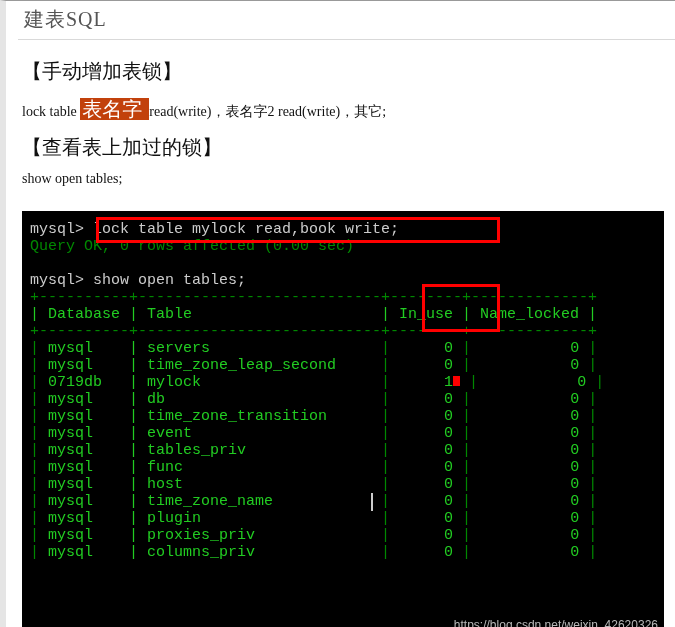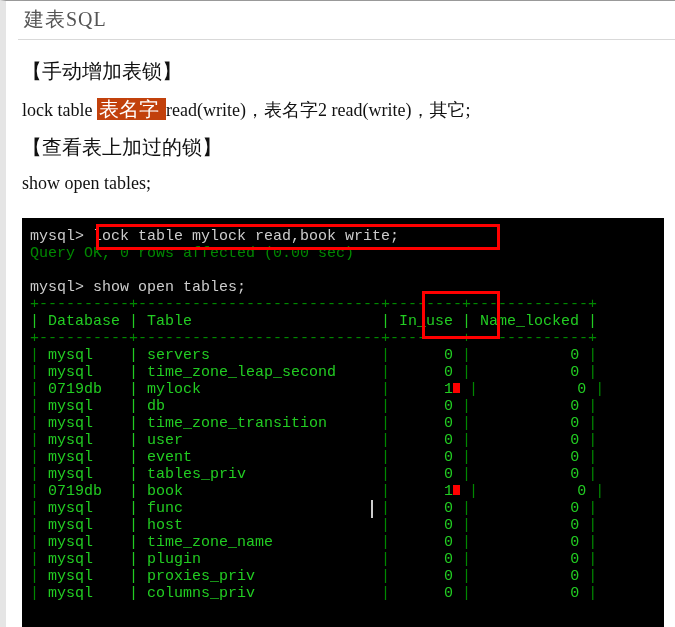--- a/index.html
+++ b/index.html
@@ -26,21 +26,21 @@
   }
   .content {
     padding: 12px 6px 0 4px;
   }
   .line {
     font-size: 20px;
     line-height: 1.9;
     color: #111;
   }
   .bracket { letter-spacing: 0; }
-  .en { font-family: "Times New Roman", serif; font-size: 18px; }
+  .en { font-family: "Times New Roman", serif; font-size: 14px; }
   .invert {
     background: #c2410c;
     color: #fff;
     padding: 0 2px;
   }
   .terminal {
     margin-top: 18px;
     width: 642px;
     background: #000;
     padding: 10px 8px 0 8px;
@@ -127,24 +127,22 @@
     <div class="term-line"><span class="prompt">mysql&gt;</span><span class="cmd"> show open tables;</span></div>
     <div id="table-area">
         <div class="term-line dim">+----------+---------------------------+--------+-------------+</div>
         <div class="term-line"><span class="bright">| Database | Table                     | In_use | Name_locked |</span></div>
         <div class="term-line dim">+----------+---------------------------+--------+-------------+</div>
         <div class="term-line"><span class="dim">|</span><span class="bright"> mysql    | servers                   </span><span class="dim">| </span><span class="val">     0</span><span class="dim"> |</span><span class="val">           0</span><span class="dim"> |</span></div>
         <div class="term-line"><span class="dim">|</span><span class="bright"> mysql    | time_zone_leap_second     </span><span class="dim">| </span><span class="val">     0</span><span class="dim"> |</span><span class="val">           0</span><span class="dim"> |</span></div>
         <div class="term-line"><span class="dim">|</span><span class="bright"> 0719db   | mylock                    </span><span class="dim">| </span><span class="val">     1</span><span class="redmark"></span><span class="dim"> |</span><span class="val">           0</span><span class="dim"> |</span></div>
         <div class="term-line"><span class="dim">|</span><span class="bright"> mysql    | db                        </span><span class="dim">| </span><span class="val">     0</span><span class="dim"> |</span><span class="val">           0</span><span class="dim"> |</span></div>
         <div class="term-line"><span class="dim">|</span><span class="bright"> mysql    | time_zone_transition      </span><span class="dim">| </span><span class="val">     0</span><span class="dim"> |</span><span class="val">           0</span><span class="dim"> |</span></div>
-        <div class="term-line"><span class="dim">|</span><span class="bright"> mysql    | user                      </span><span class="dim">| </span><span class="val">     0</span><span class="dim"> |</span><span class="val">           0</span><span class="dim"> |</span></div>
         <div class="term-line"><span class="dim">|</span><span class="bright"> mysql    | event                     </span><span class="dim">| </span><span class="val">     0</span><span class="dim"> |</span><span class="val">           0</span><span class="dim"> |</span></div>
         <div class="term-line"><span class="dim">|</span><span class="bright"> mysql    | tables_priv               </span><span class="dim">| </span><span class="val">     0</span><span class="dim"> |</span><span class="val">           0</span><span class="dim"> |</span></div>
-        <div class="term-line"><span class="dim">|</span><span class="bright"> 0719db   | book                      </span><span class="dim">| </span><span class="val">     1</span><span class="redmark"></span><span class="dim"> |</span><span class="val">           0</span><span class="dim"> |</span></div>
         <div class="term-line"><span class="dim">|</span><span class="bright"> mysql    | func                      </span><span class="dim">| </span><span class="val">     0</span><span class="dim"> |</span><span class="val">           0</span><span class="dim"> |</span></div>
         <div class="term-line"><span class="dim">|</span><span class="bright"> mysql    | host                      </span><span class="dim">| </span><span class="val">     0</span><span class="dim"> |</span><span class="val">           0</span><span class="dim"> |</span></div>
         <div class="term-line"><span class="dim">|</span><span class="bright"> mysql    | time_zone_name            </span><span class="dim">| </span><span class="val">     0</span><span class="dim"> |</span><span class="val">           0</span><span class="dim"> |</span></div>
         <div class="term-line"><span class="dim">|</span><span class="bright"> mysql    | plugin                    </span><span class="dim">| </span><span class="val">     0</span><span class="dim"> |</span><span class="val">           0</span><span class="dim"> |</span></div>
         <div class="term-line"><span class="dim">|</span><span class="bright"> mysql    | proxies_priv              </span><span class="dim">| </span><span class="val">     0</span><span class="dim"> |</span><span class="val">           0</span><span class="dim"> |</span></div>
         <div class="term-line"><span class="dim">|</span><span class="bright"> mysql    | columns_priv              </span><span class="dim">| </span><span class="val">     0</span><span class="dim"> |</span><span class="val">           0</span><span class="dim"> |</span></div>
       </div>
 
     <div class="watermark">https://blog.csdn.net/weixin_42620326</div>
   </div>

